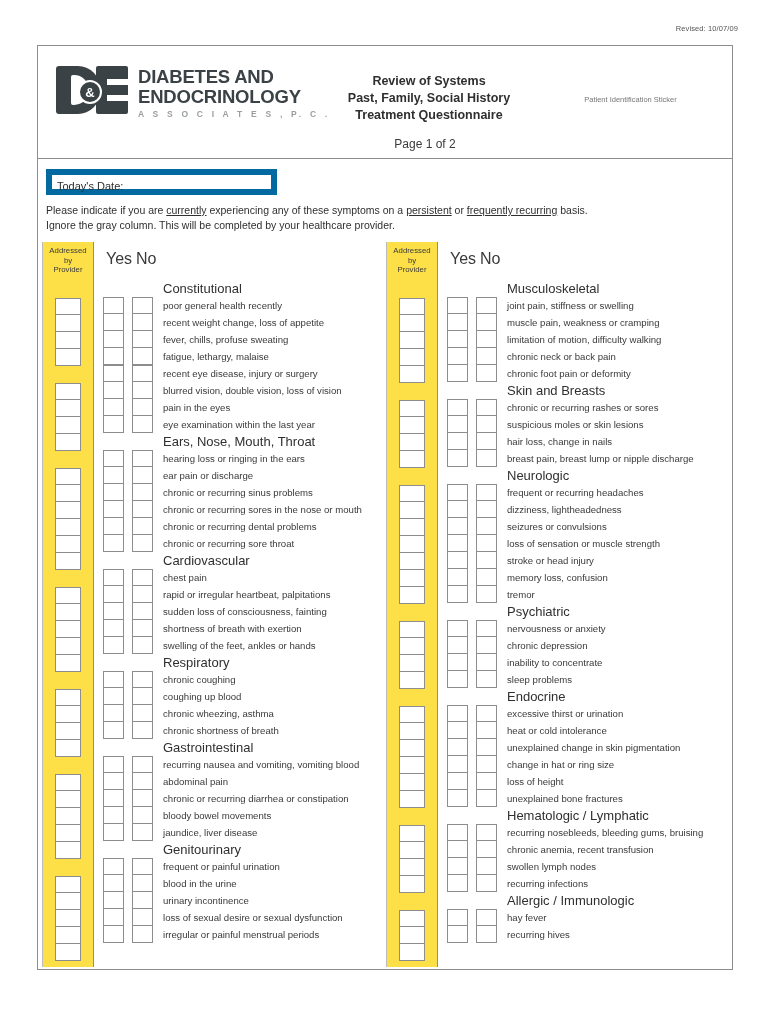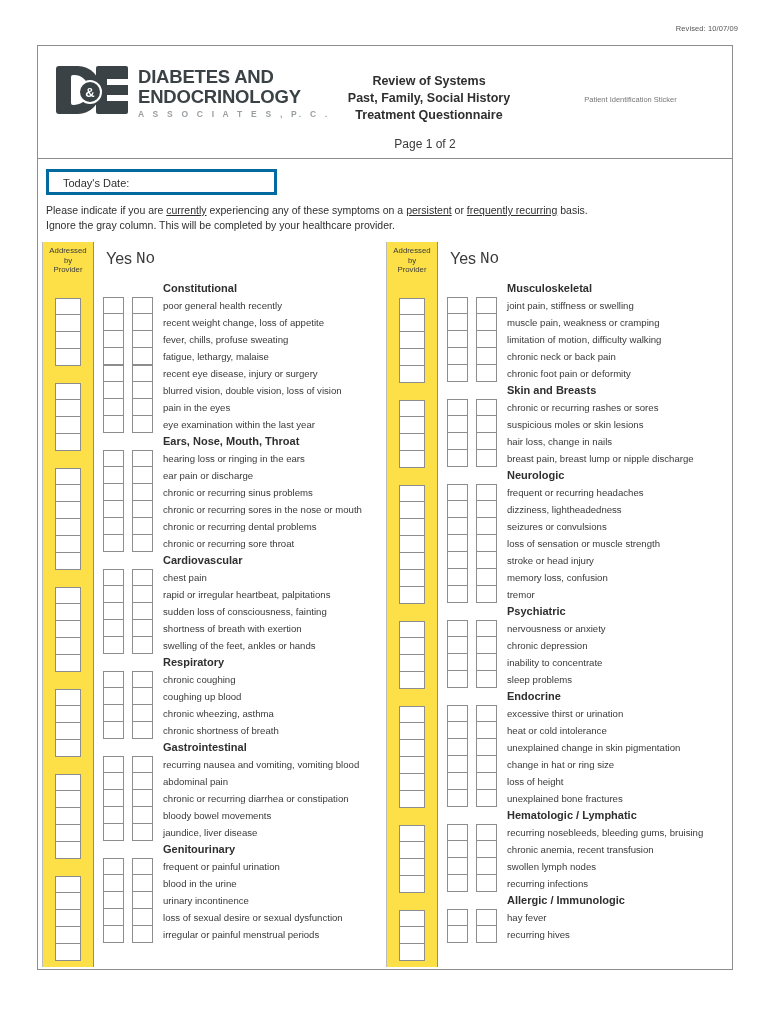--- a/index.html
+++ b/index.html
@@ -170,25 +170,25 @@
     color: #777;
   }
 
   
   .date-box {
     position: absolute;
     left: 8px;
     top: 123px;
     width: 231px;
     height: 26px;
-    border: 3px solid #0369a1;
+    border: 6px solid #0369a1;
     box-sizing: border-box;
     font-size: 11px;
     color: #2f2f2f;
-    padding: 5px 0 0 14px;
+    padding: 5px 0 0 5px;
     background: #fff;
   }
 
   
   .instructions {
     position: absolute;
     left: 8px;
     top: 157px;
     width: 676px;
     font-size: 10.5px;
@@ -264,25 +264,25 @@
     position: relative;
   }
   .yn-head .yn-yes,
   .yn-head .yn-no {
     position: absolute;
     top: 8px;
     font-size: 16px;
     color: #3a3a3a;
   }
   .yn-head .yn-yes { left: 3px; }
-  .yn-head .yn-no  { left: 33px; font-family: Liberation Mono, monospace; }
+  .yn-head .yn-no  { left: 33px; }
 
   .sec-title {
-    font-size: 11px;
-    font-weight: bold;
+    font-size: 13px;
+    font-weight: normal;
     color: #2f2f2f;
     line-height: 17px;
     padding-left: 60px;
     height: 17px;
     box-sizing: border-box;
     white-space: nowrap;
   }
 
   .rows {
     position: relative;

